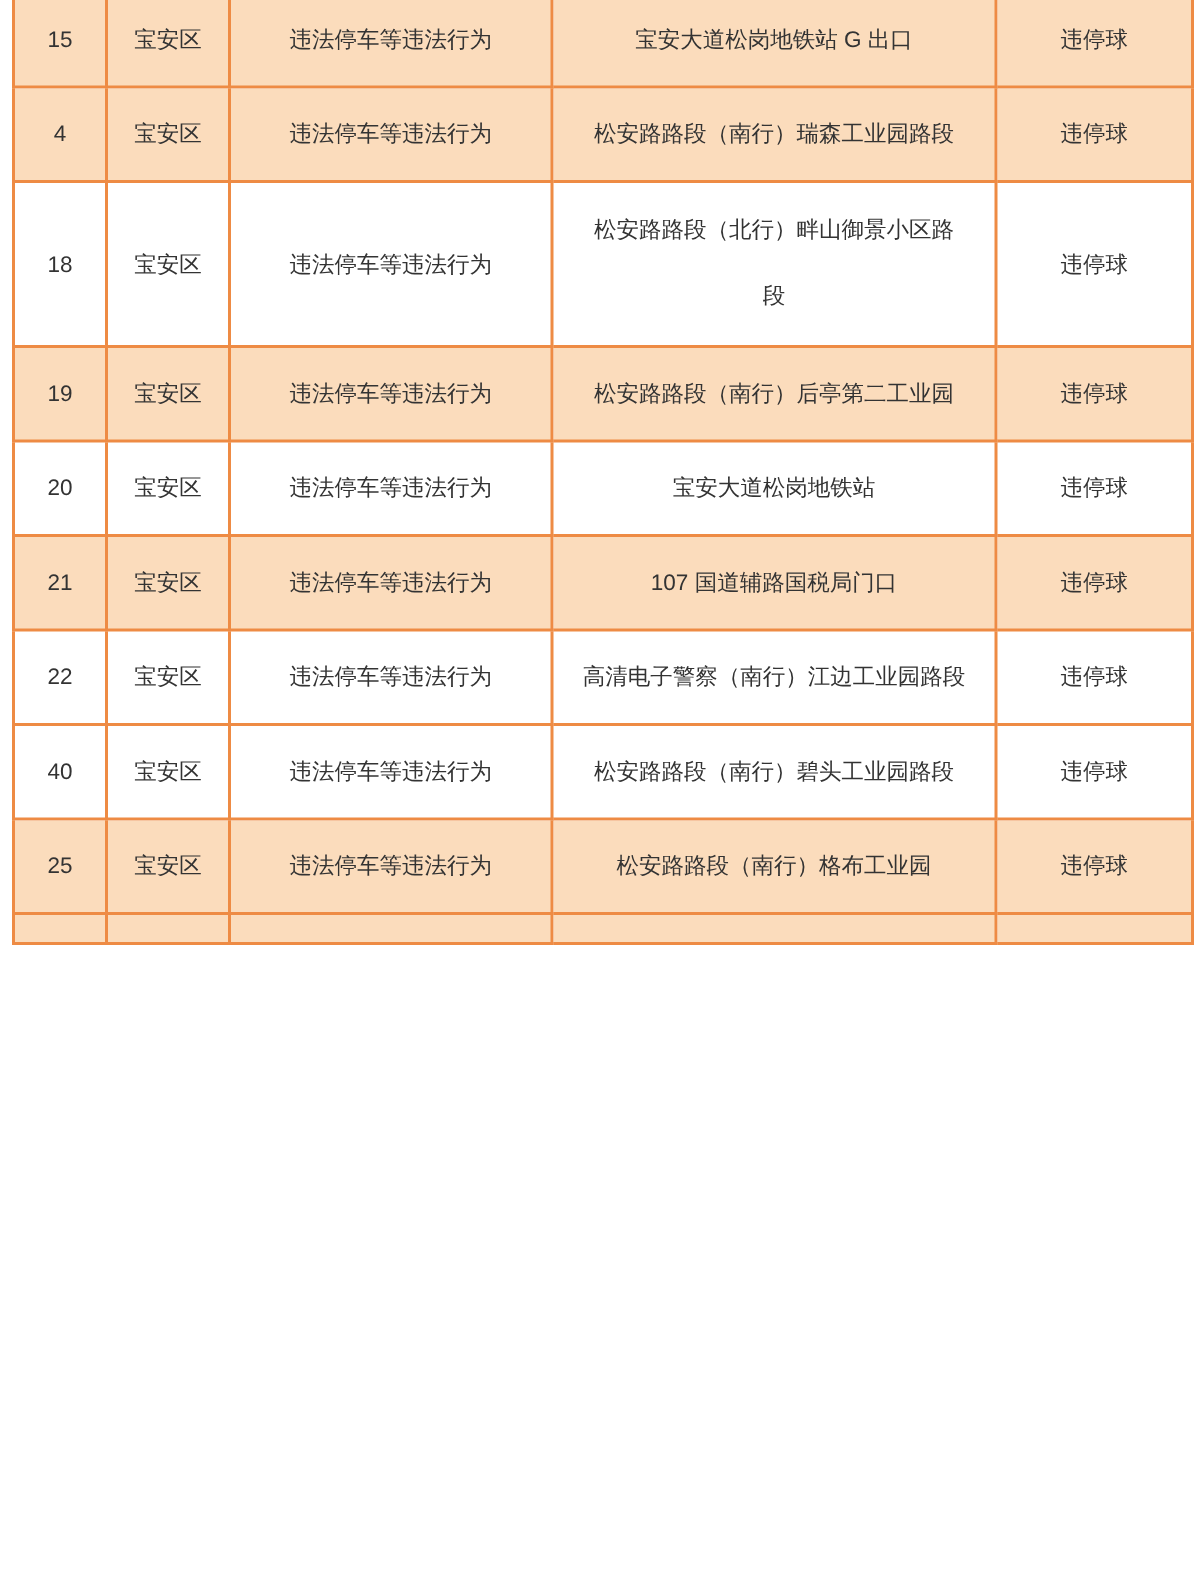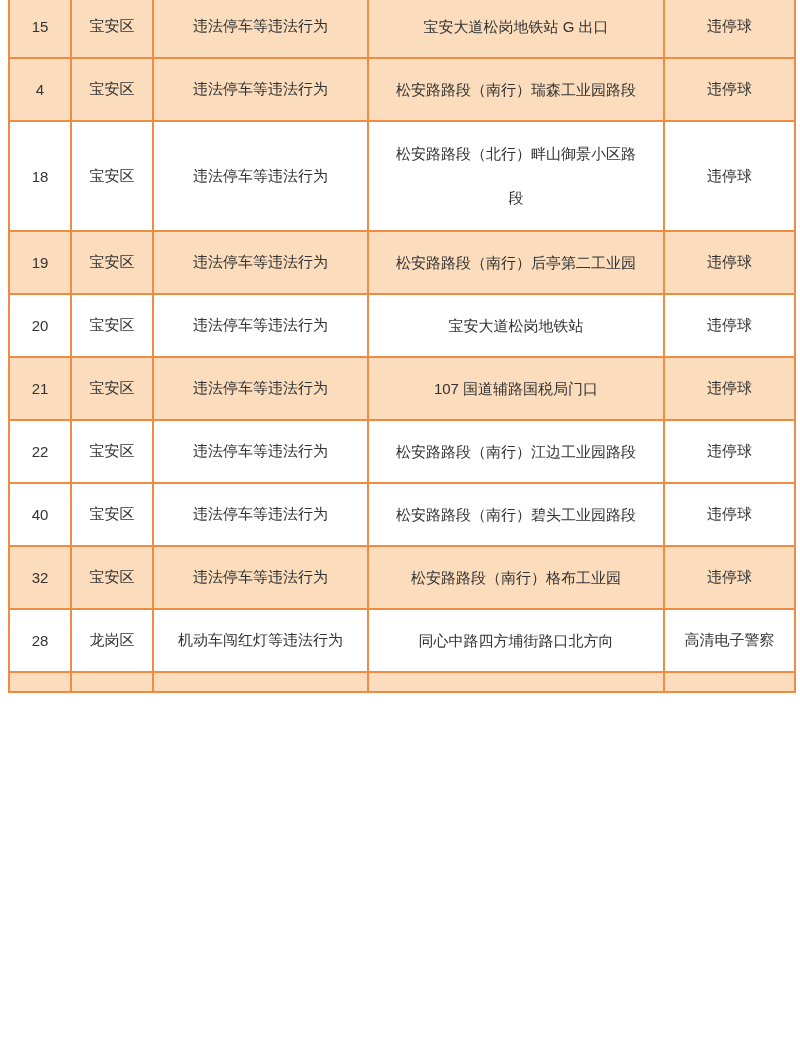--- a/index.html
+++ b/index.html
@@ -97,43 +97,36 @@
     <td class="col-no">21</td>
     <td class="col-district">宝安区</td>
     <td class="col-type">违法停车等违法行为</td>
     <td class="col-location">107 国道辅路国税局门口</td>
     <td class="col-camera">违停球</td>
   </tr>
         <tr>
     <td class="col-no">22</td>
     <td class="col-district">宝安区</td>
     <td class="col-type">违法停车等违法行为</td>
-    <td class="col-location">松安路路段（南行）江边工业园路段</td>
+    <td class="col-location">高清电子警察（南行）江边工业园路段</td>
     <td class="col-camera">违停球</td>
   </tr>
         <tr>
     <td class="col-no">40</td>
     <td class="col-district">宝安区</td>
     <td class="col-type">违法停车等违法行为</td>
     <td class="col-location">松安路路段（南行）碧头工业园路段</td>
     <td class="col-camera">违停球</td>
   </tr>
         <tr class="shaded">
-    <td class="col-no">32</td>
+    <td class="col-no">25</td>
     <td class="col-district">宝安区</td>
     <td class="col-type">违法停车等违法行为</td>
     <td class="col-location">松安路路段（南行）格布工业园</td>
     <td class="col-camera">违停球</td>
-  </tr>
-        <tr>
-    <td class="col-no">28</td>
-    <td class="col-district">龙岗区</td>
-    <td class="col-type">机动车闯红灯等违法行为</td>
-    <td class="col-location">同心中路四方埔街路口北方向</td>
-    <td class="col-camera">高清电子警察</td>
   </tr>
         <tr class="partial shaded">
     <td class="col-no"></td>
     <td class="col-district"></td>
     <td class="col-type"></td>
     <td class="col-location"></td>
     <td class="col-camera"></td>
   </tr>
       </tbody>
   </table>

